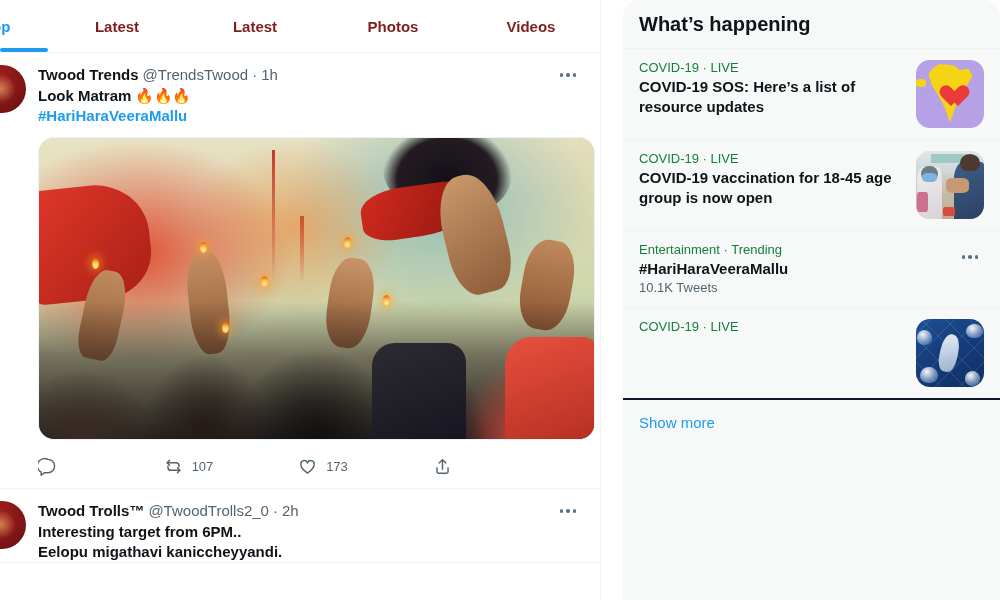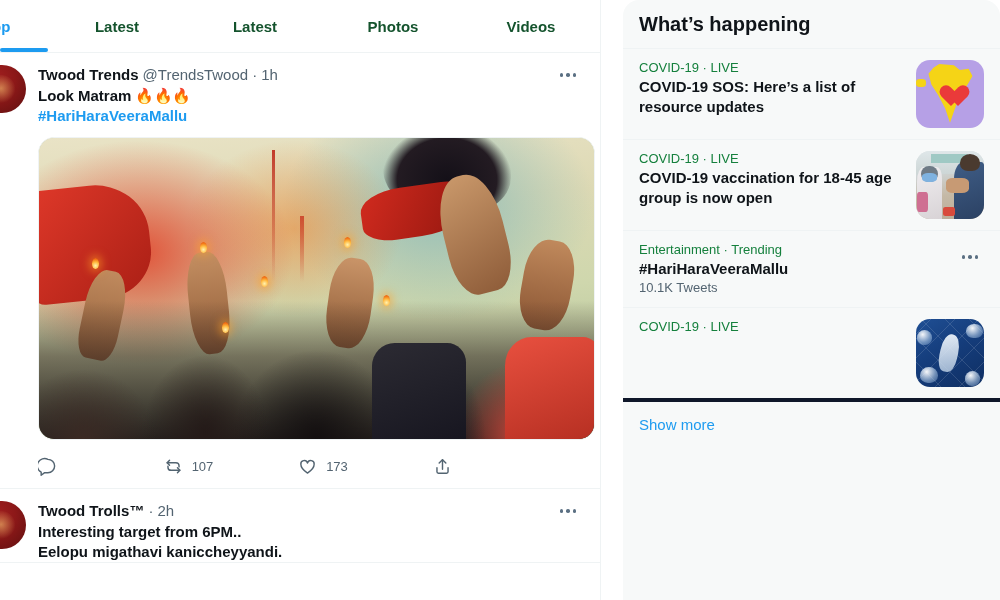--- a/index.html
+++ b/index.html
@@ -30,21 +30,21 @@
     background:#fff;
   }
   .tab {
     flex: 0 0 auto;
     display: flex;
     align-items: center;
     justify-content: center;
     position: relative;
     font-size: 15px;
     font-weight: 700;
-    color: #14532d;
+    color: #7f1d1d;
     cursor: pointer;
   }
   .tab-top   { width: 48px; justify-content:flex-start; padding-left:0; color:#1d9bf0; }
   .tab-rest  { width: 138px; }
   .tab-underline {
     position: absolute;
     left: 0; right: 0; bottom: 0;
     height: 4px; border-radius: 4px;
     background: #1d9bf0;
   }
@@ -261,21 +261,21 @@
   .d4{ right:6%; bottom:2%; width:22%; height:22%; }
   .wash-hand{
     position:absolute; left:36%; top:22%; width:26%; height:56%;
     background:linear-gradient(160deg, rgba(240,246,252,.95), rgba(186,206,228,.8));
     border-radius:46% 46% 40% 40%;
     transform:rotate(12deg);
   }
   .trend-dots { position:absolute; right:16px; top:16px; }
   .show-more {
     padding: 14px 16px;
-    border-top: 4px solid #0f172a;
+    border-top: 2px solid #0f172a;
     font-size: 15px; color:#1d9bf0; cursor:pointer;
   }
 </style>
 </head>
 <body>
 
 <div class="app">
 
   <div class="main-col">
 
@@ -385,20 +385,21 @@
       </div>
     </div>
 
     <div class="tweet">
       <div class="avatar-wrap">
         <div class="avatar"></div>
       </div>
       <div class="tweet-body">
         <div class="tweet-head">
           <span class="display-name">Twood Trolls™</span>
+          <span class="handle">@TwoodTrolls2_0</span>
           <span class="dot">·</span>
           <span class="time">2h</span>
         </div>
         <div class="tweet-text">
           <span class="line">Interesting target from 6PM..</span>
           <span class="line">Eelopu migathavi kaniccheyyandi.</span>
         </div>
       </div>
       <div class="more-btn">
         <span class="dots">

